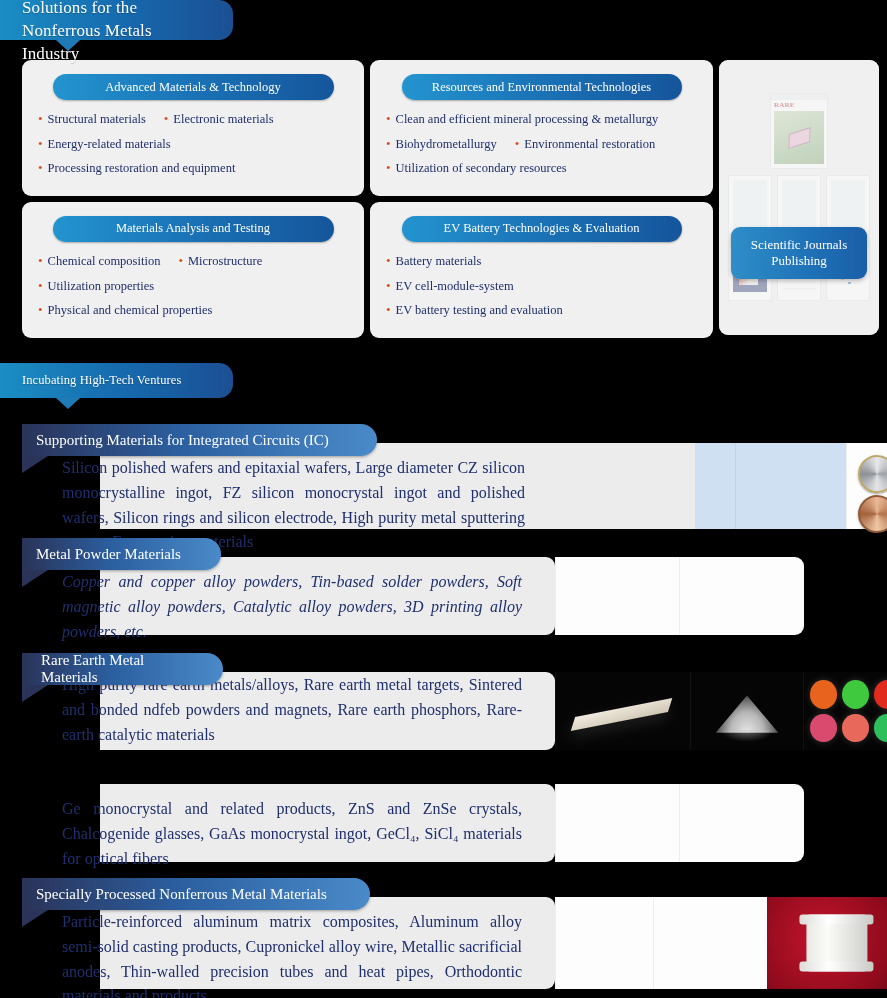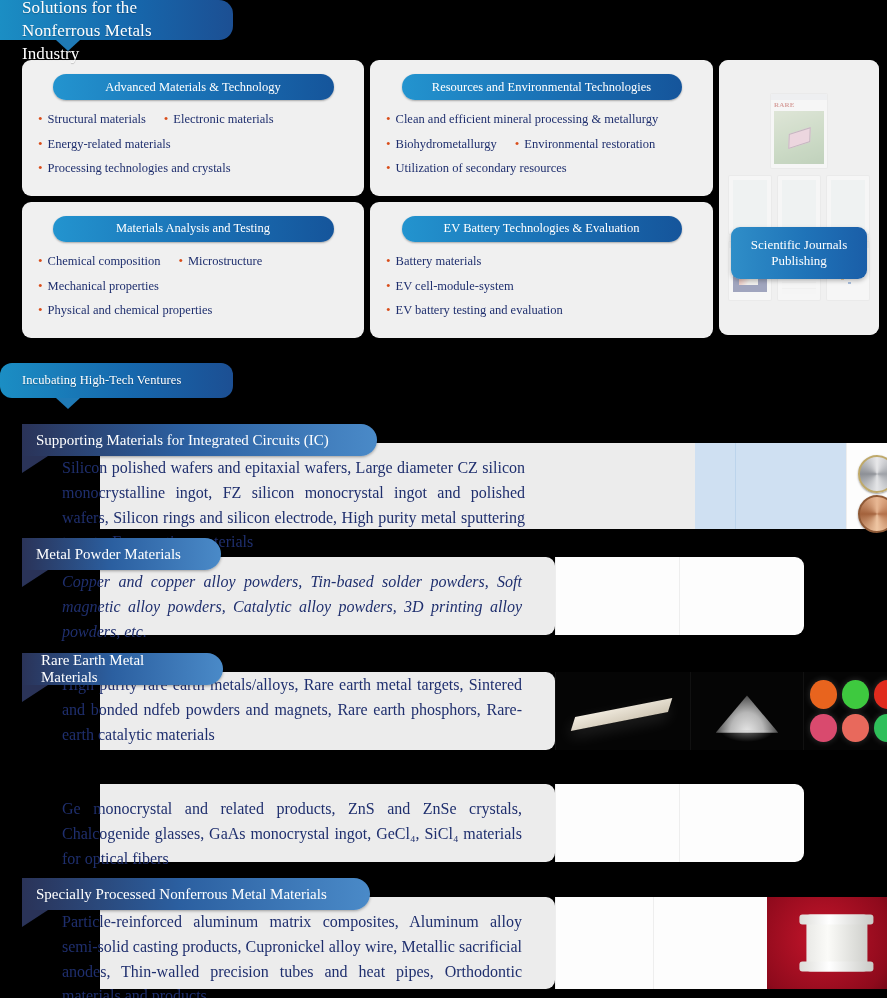--- a/index.html
+++ b/index.html
@@ -10,21 +10,21 @@
   .banner{position:absolute;background:linear-gradient(90deg,#1b8ec4 0%,#1668ad 55%,#1c4f93 100%);
           border-radius:0 14px 14px 0;color:#fff;display:flex;align-items:center;
           padding:0 26px 0 22px;box-sizing:border-box;z-index:6;}
   .banner span{font-size:13.5px;line-height:1.35;letter-spacing:.1px;text-shadow:0 1px 1px rgba(0,0,0,.25);}
   .banner:after{content:"";position:absolute;left:56px;bottom:-11px;width:0;height:0;
           border-left:12px solid transparent;border-right:12px solid transparent;
           border-top:11px solid #1f7ab6;}
 
   #banner-top{left:0;top:0;width:233px;height:40px;}
   #banner-top span{font-size:17px;}
-  #banner-incubate{left:0;top:363px;width:233px;height:35px;border-radius:12px;}
+  #banner-incubate{left:0;top:363px;width:233px;height:35px;}
   #banner-incubate span{font-size:12.5px;}
 
   
   .cards{position:absolute;left:22px;top:60px;width:860px;height:275px;display:flex;gap:6px;}
   .col-left{display:flex;flex-direction:column;gap:6px;flex:0 0 691px;}
   .row2{display:flex;gap:6px;flex:1;}
   .card{background:#f0f0f0;border-radius:9px;position:relative;flex:1;
         box-shadow:0 1px 3px rgba(0,0,0,.25);padding:14px 16px 10px;box-sizing:border-box;}
   .card.c1{flex:0 0 342px;}
   .card.c2{flex:1;}
@@ -150,21 +150,21 @@
           </li>
           <li class="brow">
             <span class="bitem">
                 <span class="dot">•</span>
                 <span>Energy-related materials</span>
               </span>
           </li>
           <li class="brow">
             <span class="bitem">
                 <span class="dot">•</span>
-                <span>Processing technologies and crystals</span>
+                <span>Processing restoration and equipment</span>
               </span>
           </li>
         </ul>
       </div>
       <div class="card c2">
         <div class="pill p2">Resources and Environmental Technologies</div>
         <ul class="blist">
           <li class="brow">
             <span class="bitem">
                 <span class="dot">•</span>
@@ -200,21 +200,21 @@
                 <span>Chemical composition</span>
               </span>
             <span class="bitem">
                 <span class="dot">•</span>
                 <span>Microstructure</span>
               </span>
           </li>
           <li class="brow">
             <span class="bitem">
                 <span class="dot">•</span>
-                <span>Mechanical properties</span>
+                <span>Utilization properties</span>
               </span>
           </li>
           <li class="brow">
             <span class="bitem">
                 <span class="dot">•</span>
                 <span>Physical and chemical properties</span>
               </span>
           </li>
         </ul>
       </div>

